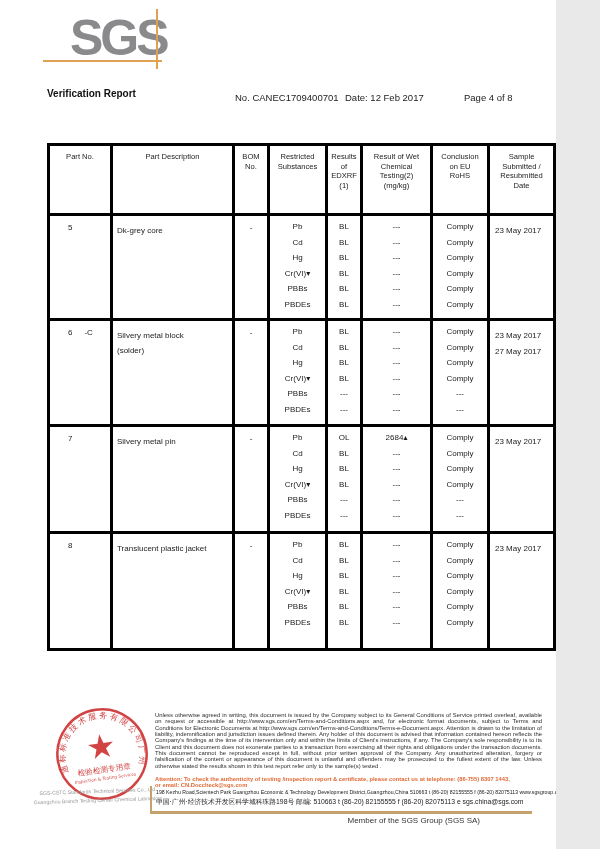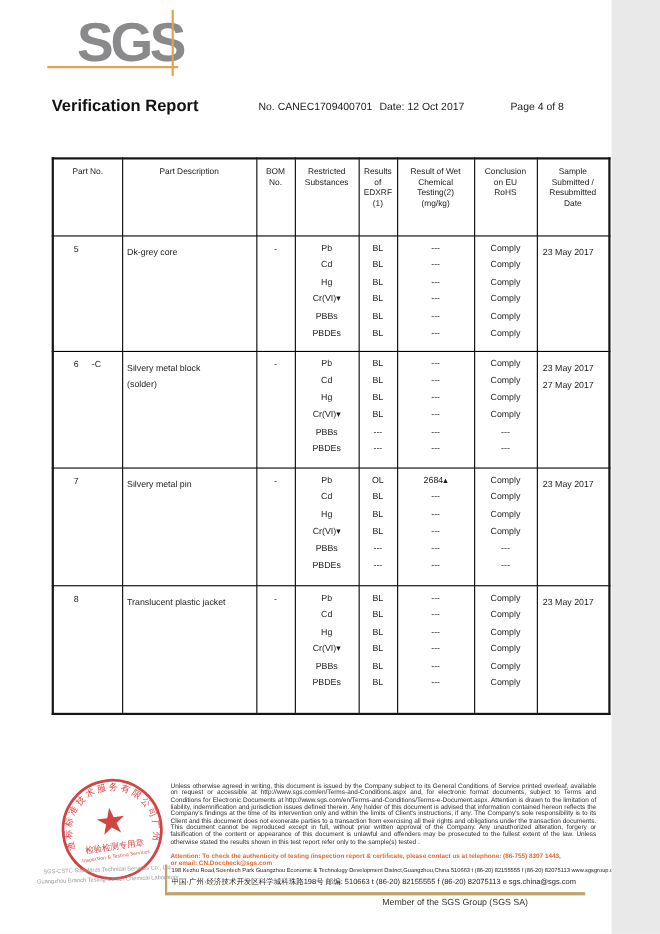--- a/index.html
+++ b/index.html
@@ -10,30 +10,30 @@
   }
   
   .logo-text {
     position:absolute; left:70px; top:13px; font-size:50px; font-weight:800;
     letter-spacing:-3px; color:#8a8a8c; line-height:1;
     font-family:"Liberation Sans", sans-serif;
   }
   .logo-hline { position:absolute; left:43px; top:60px; width:119px; height:2px; background:#dfa253; }
   .logo-vline { position:absolute; left:156px; top:9px; width:2px; height:60px; background:#dfa253; }
   
-  .rpt-title { position:absolute; left:47px; top:88px; font-size:15px; font-weight:bold; color:#111; }
+  .rpt-title { position:absolute; left:47px; top:88px; font-size:10px; font-weight:bold; color:#111; }
   .rpt-no    { position:absolute; left:199px; top:92px; font-size:9.5px;margin-left:36px; }
   .rpt-date  { position:absolute; left:345px; top:92px; font-size:9.5px; }
   .rpt-page  { position:absolute; left:464px; top:92px; font-size:9.5px; }
   
   table.results {
     position:absolute; left:47px; top:143px; width:506px;
     border-collapse:collapse; table-layout:fixed; border:2px solid #151515;
   }
-  table.results th, table.results td { border:1px solid #000000; }
+  table.results th, table.results td { border:3px solid #000000; }
   table.results thead tr { height:70px; }
   table.results th {
     font-weight:normal; font-size:7.6px; line-height:9.6px; text-align:center;
     vertical-align:top; padding-top:6px; white-space:pre-line;
   }
   #table-body tr:nth-child(1){ height:105px; }
   #table-body tr:nth-child(2){ height:106px; }
   #table-body tr:nth-child(3){ height:107px; }
   #table-body tr:nth-child(4){ height:117px; }
   table.results td { font-size:8px; vertical-align:top; }
@@ -81,21 +81,21 @@
 <div class="page">
 
   <div>
     <div class="logo-text">SGS</div>
     <div class="logo-hline"></div>
     <div class="logo-vline"></div>
   </div>
 
   <div class="rpt-title">Verification Report</div>
   <div class="rpt-no">No. CANEC1709400701</div>
-  <div class="rpt-date">Date: 12 Oct 2017</div>
+  <div class="rpt-date">Date: 12 Feb 2017</div>
   <div class="rpt-page">Page 4 of 8</div>
 
   <table class="results">
     <colgroup>
       <col style="width:63px">
         <col style="width:122px">
         <col style="width:35px">
       <col style="width:58px">
         <col style="width:35px">
         <col style="width:70px">

